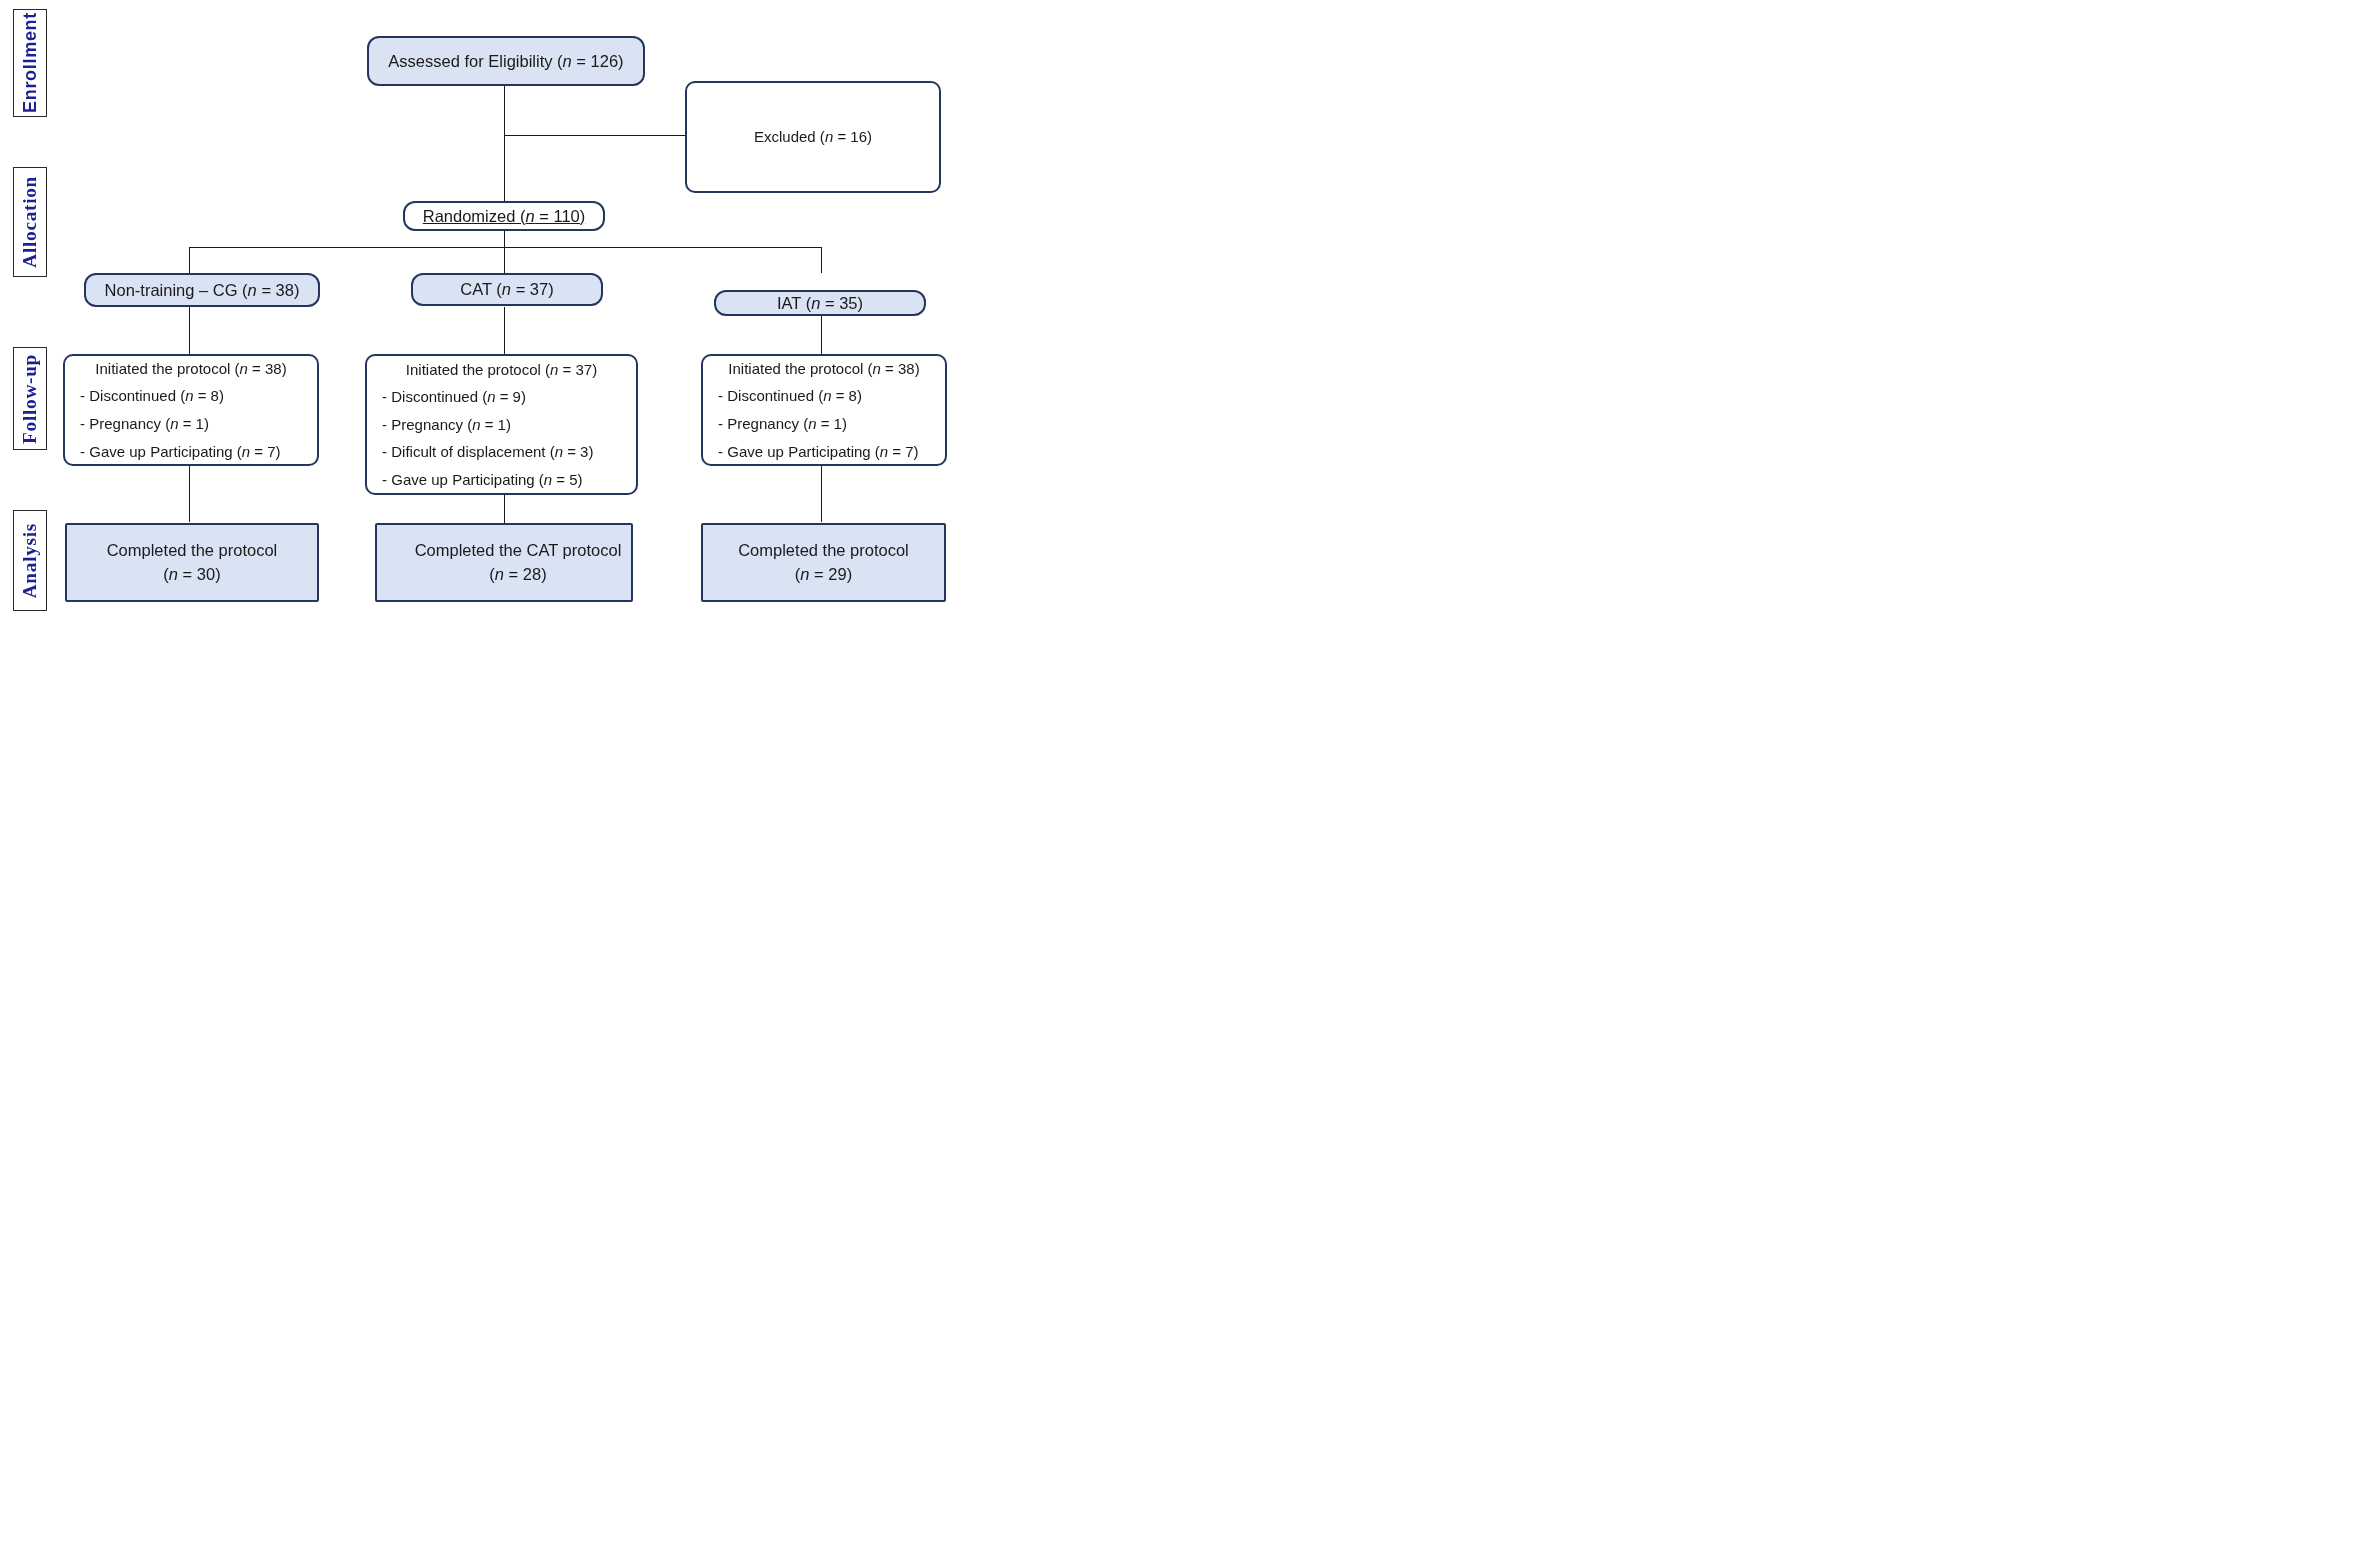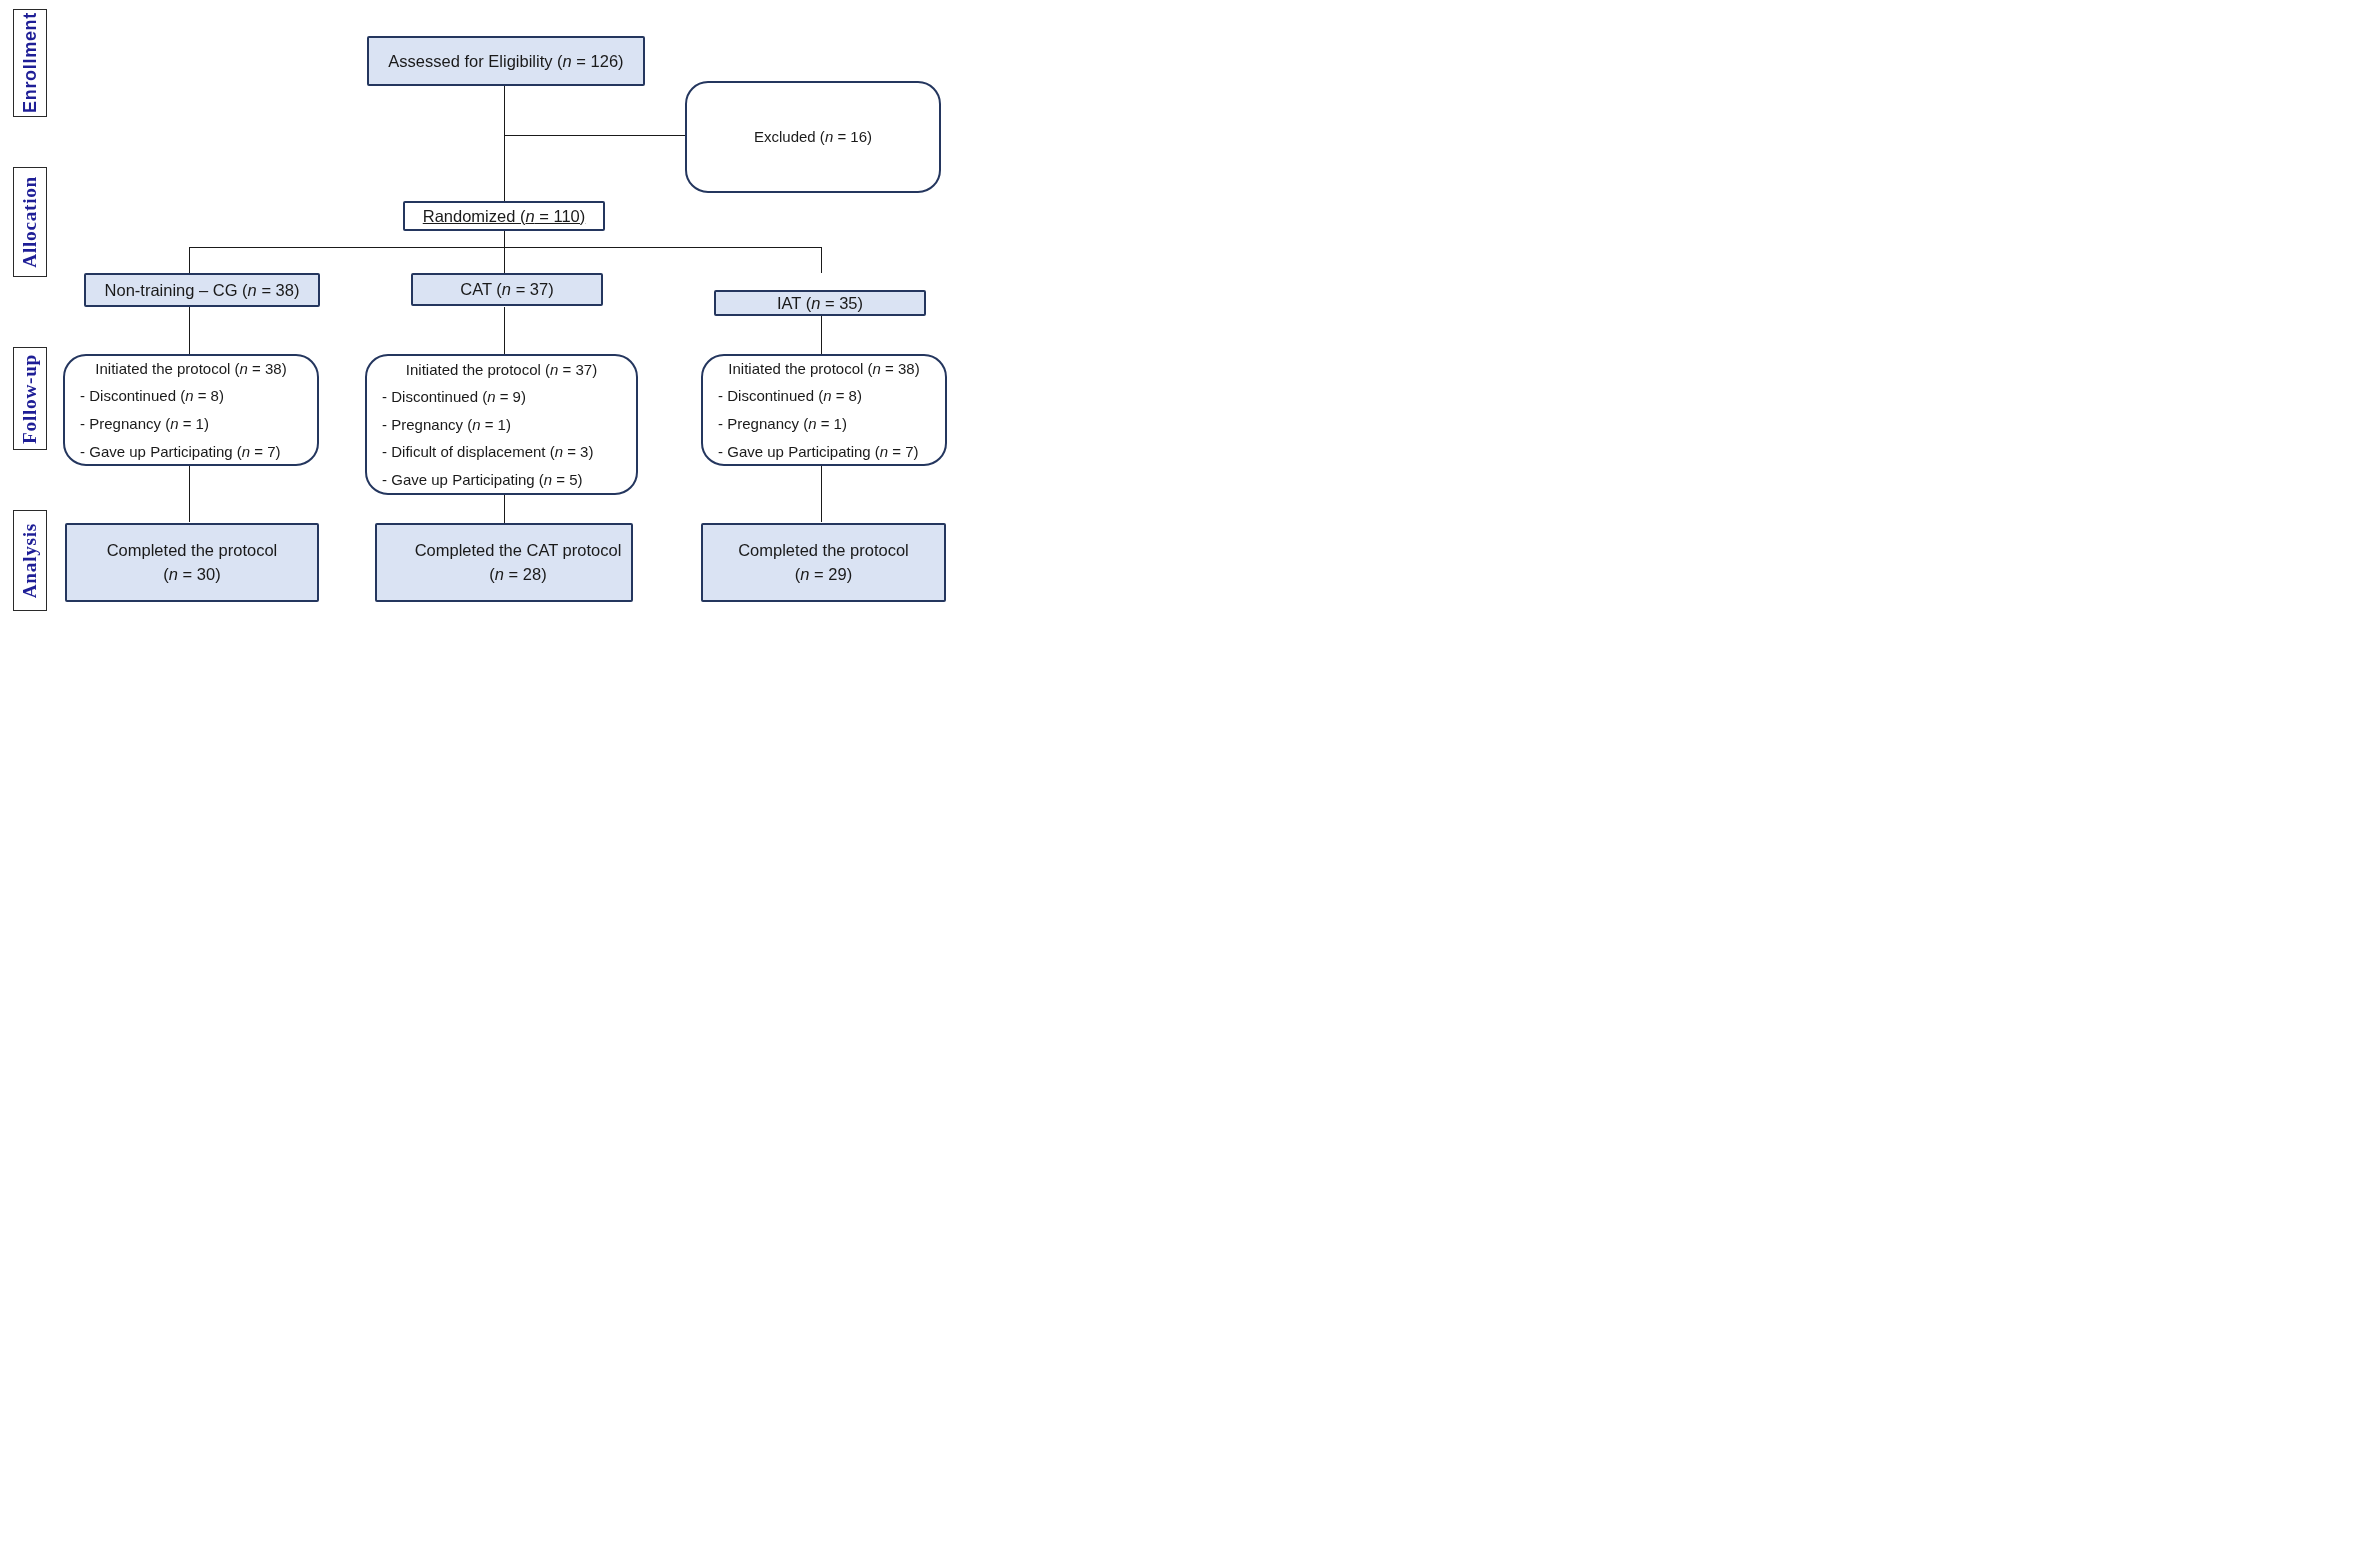--- a/index.html
+++ b/index.html
@@ -21,23 +21,23 @@
   .stage.serif span{font-family:"Liberation Serif","DejaVu Serif",serif;font-size:19.3px;}
   .stage.sans  span{font-family:"Liberation Sans","DejaVu Sans",sans-serif;}
   
   .box{
     position:absolute;box-sizing:border-box;background:#fff;
     border:2.1px solid var(--box-border,#24365e);
     display:flex;flex-direction:column;align-items:center;justify-content:center;
     text-align:center;
   }
   .box.fill{background:var(--box-fill,#dae3f3);}
-  .box.r12{border-radius:2px;}
+  .box.r12{border-radius:12px;}
   .box.r20{border-radius:2px;}
-  .box.r24{border-radius:23px;}
+  .box.r24{border-radius:10px;}
   .single{font-size:16.5px;line-height:1.15;}
   .assessed-text{font-size:16.5px;}
   .multi{justify-content:center;align-items:stretch;text-align:left;}
   .multi .title{text-align:center;font-size:15px;line-height:27.6px;}
   .multi .li{font-size:15px;line-height:27.6px;padding-left:9.6px;}
   .analysis-line{font-size:16.5px;line-height:23.4px;}
   i{font-style:italic;}
   
   .line{position:absolute;background:var(--line,#1a1a1a);}
 </style>

